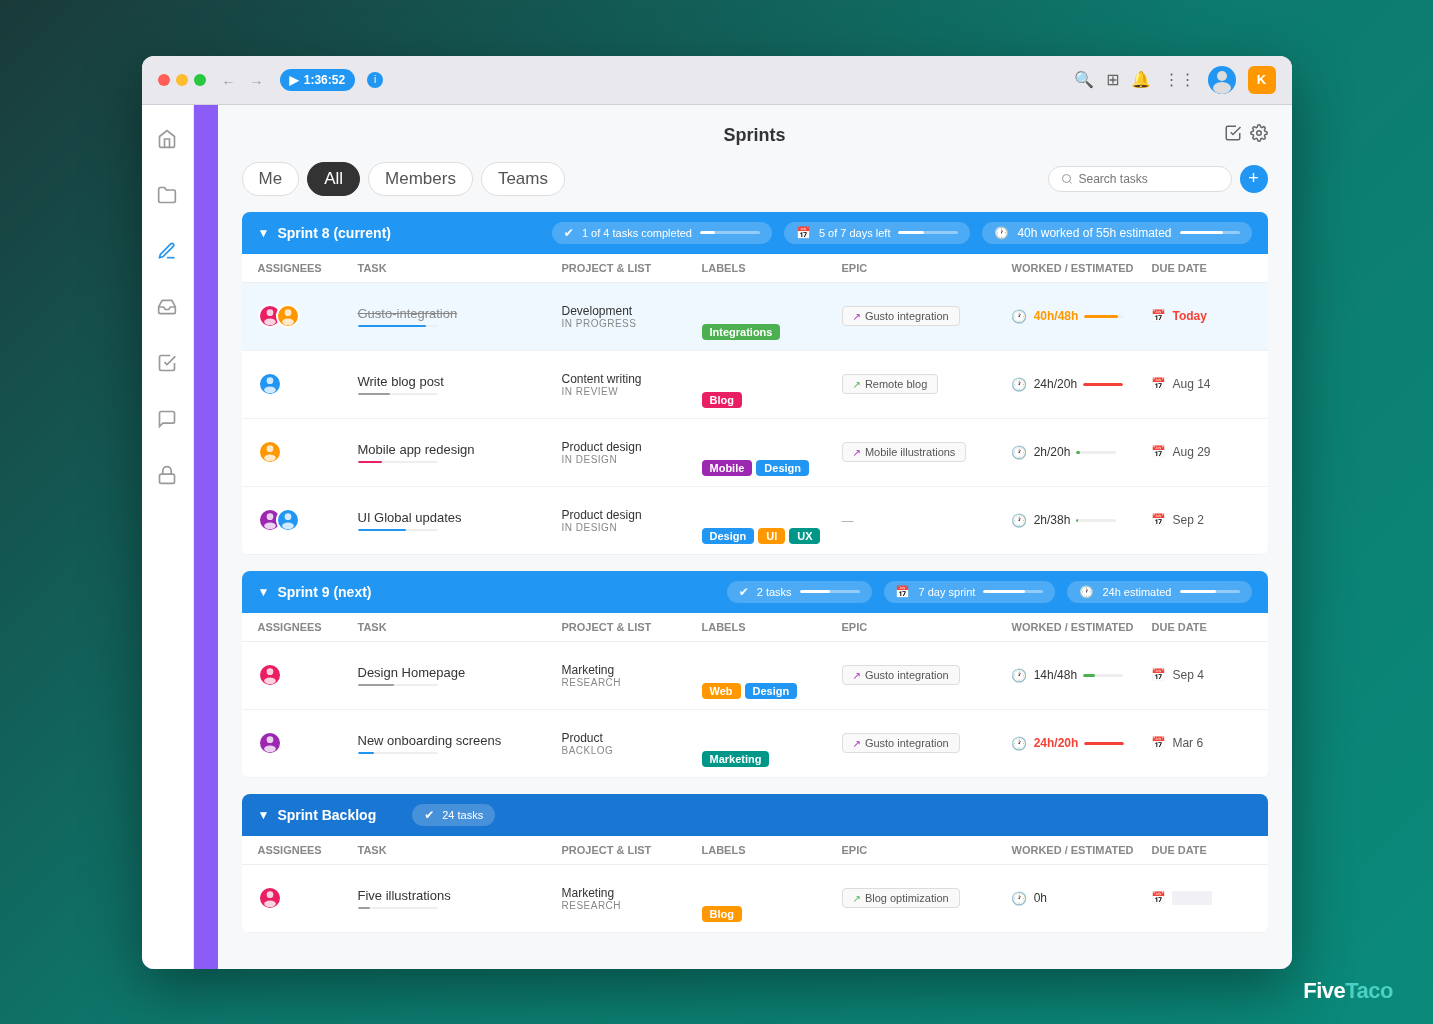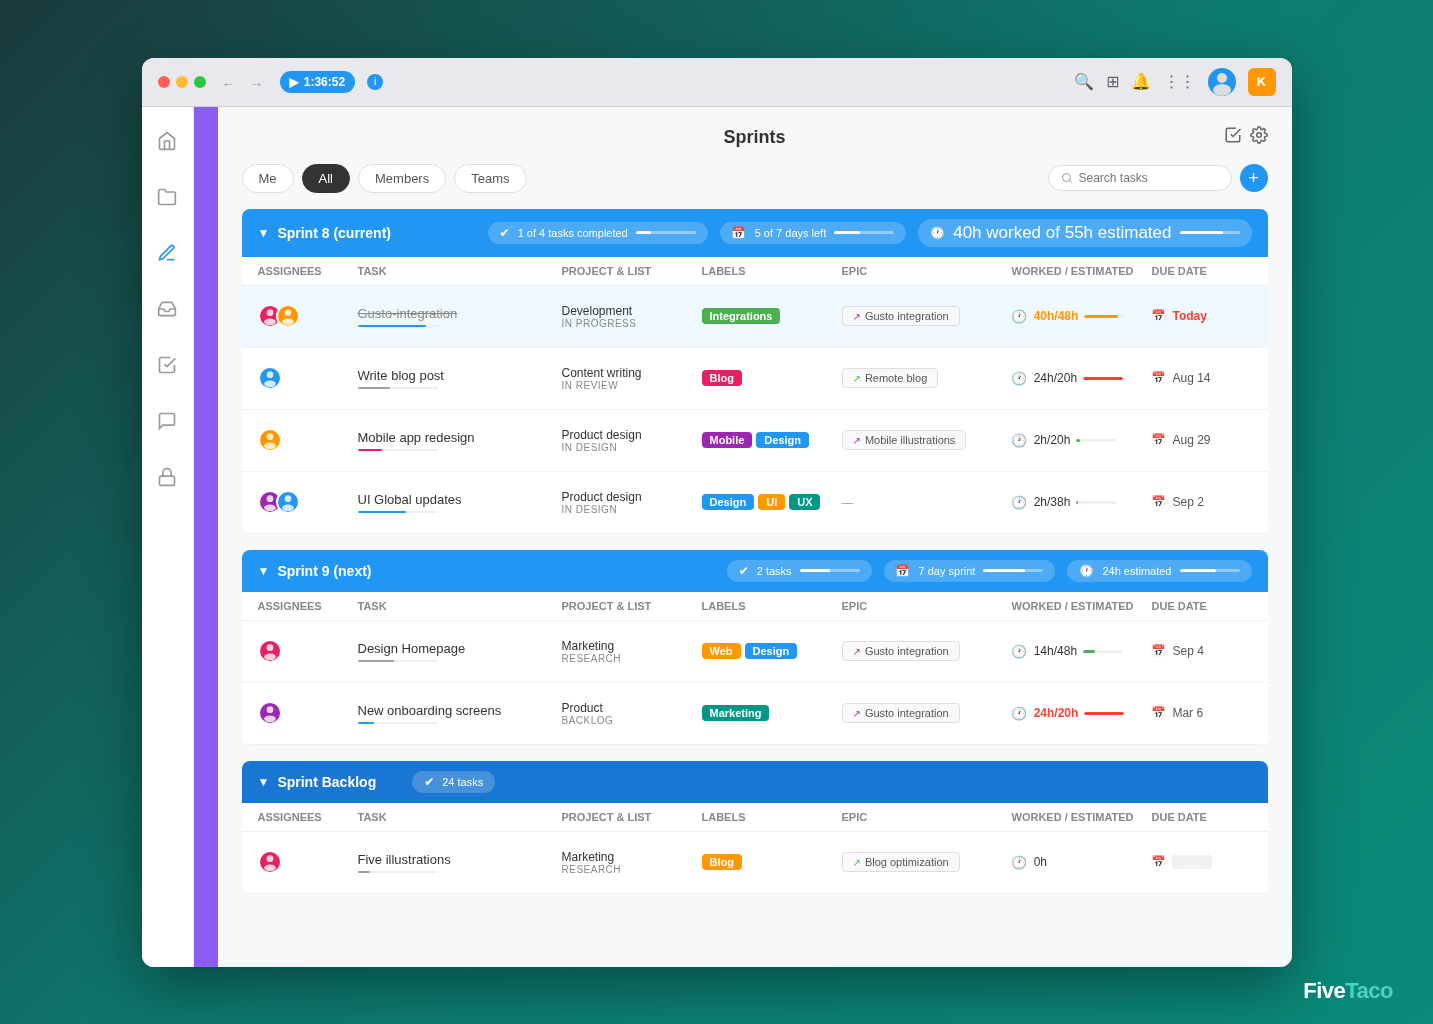--- a/index.html
+++ b/index.html
@@ -92,21 +92,21 @@
     }
     .page-action-btn {
       background: none; border: none; cursor: pointer; color: #666; font-size: 16px;
     }
     
     .filter-bar {
       display: flex; align-items: center; gap: 8px; margin-bottom: 16px;
     }
     .filter-tab {
       padding: 6px 16px; border-radius: 20px; border: 1px solid #ddd;
-      background: white; cursor: pointer; font-size: 13px; color: #555;
+      background: white; cursor: pointer; font-size: 17px; color: #555;
     }
     .filter-tab.active {
       background: #333; color: white; border-color: #333;
     }
     .search-bar {
       margin-left: auto; display: flex; align-items: center;
       background: white; border: 1px solid #ddd; border-radius: 20px;
       padding: 5px 12px; gap: 6px; min-width: 180px;
     }
     .search-bar input {
@@ -136,39 +136,39 @@
     .sprint-stats-row { display: flex; gap: 12px; margin-left: auto; align-items: center; }
     
     .sprint-table { background: white; }
     .table-header {
       display: grid; grid-template-columns: 100px 1fr 140px 140px 170px 140px 100px;
       padding: 8px 16px; border-bottom: 1px solid #eee;
     }
     .th { font-size: 11px; font-weight: 600; color: #888; text-transform: uppercase; }
     .table-row {
       display: grid; grid-template-columns: 100px 1fr 140px 140px 170px 140px 100px;
-      padding: 18px 16px; border-bottom: 1px solid #f0f0f5; align-items: center;
+      padding: 10px 16px; border-bottom: 1px solid #f0f0f5; align-items: center;
     }
     .table-row.highlighted { background: #f0f8ff; }
     .assignees-cell { display: flex; align-items: center; gap: -4px; }
     .avatar {
       width: 24px; height: 24px; border-radius: 50%; border: 2px solid white;
       overflow: hidden; display: flex; align-items: center; justify-content: center;
       font-size: 10px; font-weight: 600; color: white;
     }
     .avatar:not(:first-child) { margin-left: -6px; }
     .task-name { font-size: 13px; color: #333; font-weight: 500; margin-bottom: 4px; }
     .task-name.strikethrough { text-decoration: line-through; color: #888; }
     .task-progress {
       height: 2px; width: 80px; background: #eee; border-radius: 1px; overflow: hidden; margin-top: 4px;
     }
     .task-progress-fill { height: 100%; border-radius: 1px; }
     .project-name { font-size: 12px; color: #333; font-weight: 500; }
     .project-status { font-size: 10px; color: #888; text-transform: uppercase; letter-spacing: 0.5px; }
-    .labels-cell { display: flex; gap: 4px; flex-wrap: wrap; }
+    .labels-cell { display: flex; gap: 4px; flex-wrap: wrap; margin-top: 31px; }
     .label-badge {
       padding: 2px 8px; border-radius: 4px; font-size: 11px; font-weight: 600; color: white;
     }
     .label-green { background: #4caf50; }
     .label-red { background: #e91e63; }
     .label-purple { background: #9c27b0; }
     .label-blue { background: #2196f3; }
     .label-orange { background: #ff9800; }
     .label-teal { background: #009688; }
     .epic-badge {
@@ -326,21 +326,21 @@
             </div>
             <div class="sprint-stat">
               <span>📅</span>
               <span style="font-size:11px;">5 of 7 days left</span>
               <div class="sprint-stat-progress">
                   <div class="sprint-stat-progress-fill" style="width:43%"></div>
                 </div>
             </div>
             <div class="sprint-stat">
               <span>🕐</span>
-              <span style="font-size:17px;">40h worked of 55h estimated</span>
+              <span style="font-size:12px;">40h worked of 55h estimated</span>
               <div class="sprint-stat-progress">
                   <div class="sprint-stat-progress-fill" style="width:73%"></div>
                 </div>
             </div>
           </div>
         </div>
         <div class="sprint-table">
           <div class="table-header">
             <span class="th">Assignees</span>
             <span class="th">Task</span>

